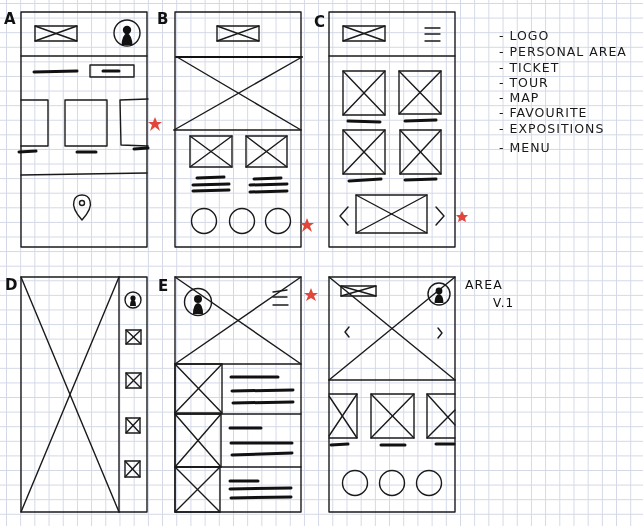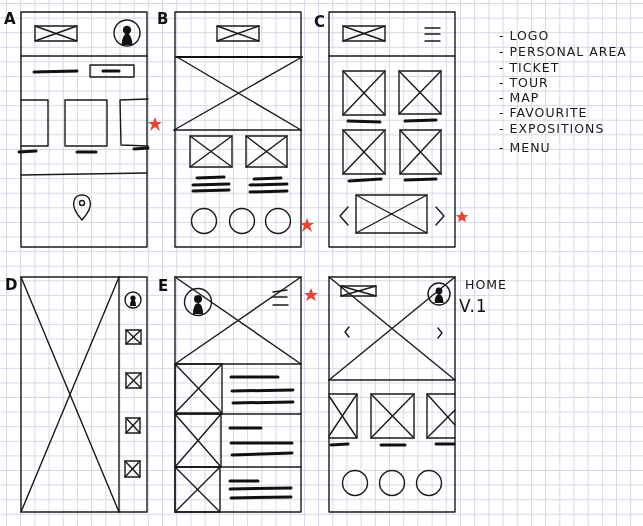--- a/index.html
+++ b/index.html
@@ -22,22 +22,22 @@
     position: absolute; left: 499px; top: 26px;
     font-family: "DejaVu Sans", sans-serif; font-size: 12.5px; color: #1a1a1a;
     letter-spacing: 1px; line-height: 0;
   }
   .legend-item { position: absolute; left: 0; white-space: nowrap; }
   .home-title {
     position: absolute; left: 465px; top: 277px;
     font-family: "DejaVu Sans", sans-serif; font-size: 12.5px; color: #111; letter-spacing: 1px;
   }
   .home-version {
-    position: absolute; left: 459px; top: 296px;
-    font-family: "DejaVu Sans", sans-serif; font-size: 17px; color: #111; letter-spacing: 1px;
+    position: absolute; left: 493px; top: 296px;
+    font-family: "DejaVu Sans", sans-serif; font-size: 12px; color: #111; letter-spacing: 1px;
   }
   svg .s { stroke: #1a1a1a; fill: none; stroke-width: 1.4; stroke-linecap: round; stroke-linejoin: round; }
   svg .t { stroke: #111; fill: none; stroke-width: 3; stroke-linecap: round; }
   svg .f { fill: #111; stroke: none; }
   svg .star { fill: #e2463a; stroke: none; }
 </style>
 </head>
 <body>
 
 <svg id="canvas" viewBox="0 0 643 526" xmlns="http://www.w3.org/2000/svg">
@@ -292,14 +292,14 @@
   <div class="legend-item" style="top:10px;">- LOGO</div>
   <div class="legend-item" style="top:26px;">- PERSONAL AREA</div>
   <div class="legend-item" style="top:42px;">- TICKET</div>
   <div class="legend-item" style="top:57px;">- TOUR</div>
   <div class="legend-item" style="top:72px;">-  MAP</div>
   <div class="legend-item" style="top:87px;">- FAVOURITE</div>
   <div class="legend-item" style="top:103px;">- EXPOSITIONS</div>
   <div class="legend-item" style="top:122px;">- MENU</div>
 </div>
 
-<div class="home-title">HOME</div>
+<div class="home-title">AREA</div>
 <div class="home-version">V.1</div>
 
 </body></html>

